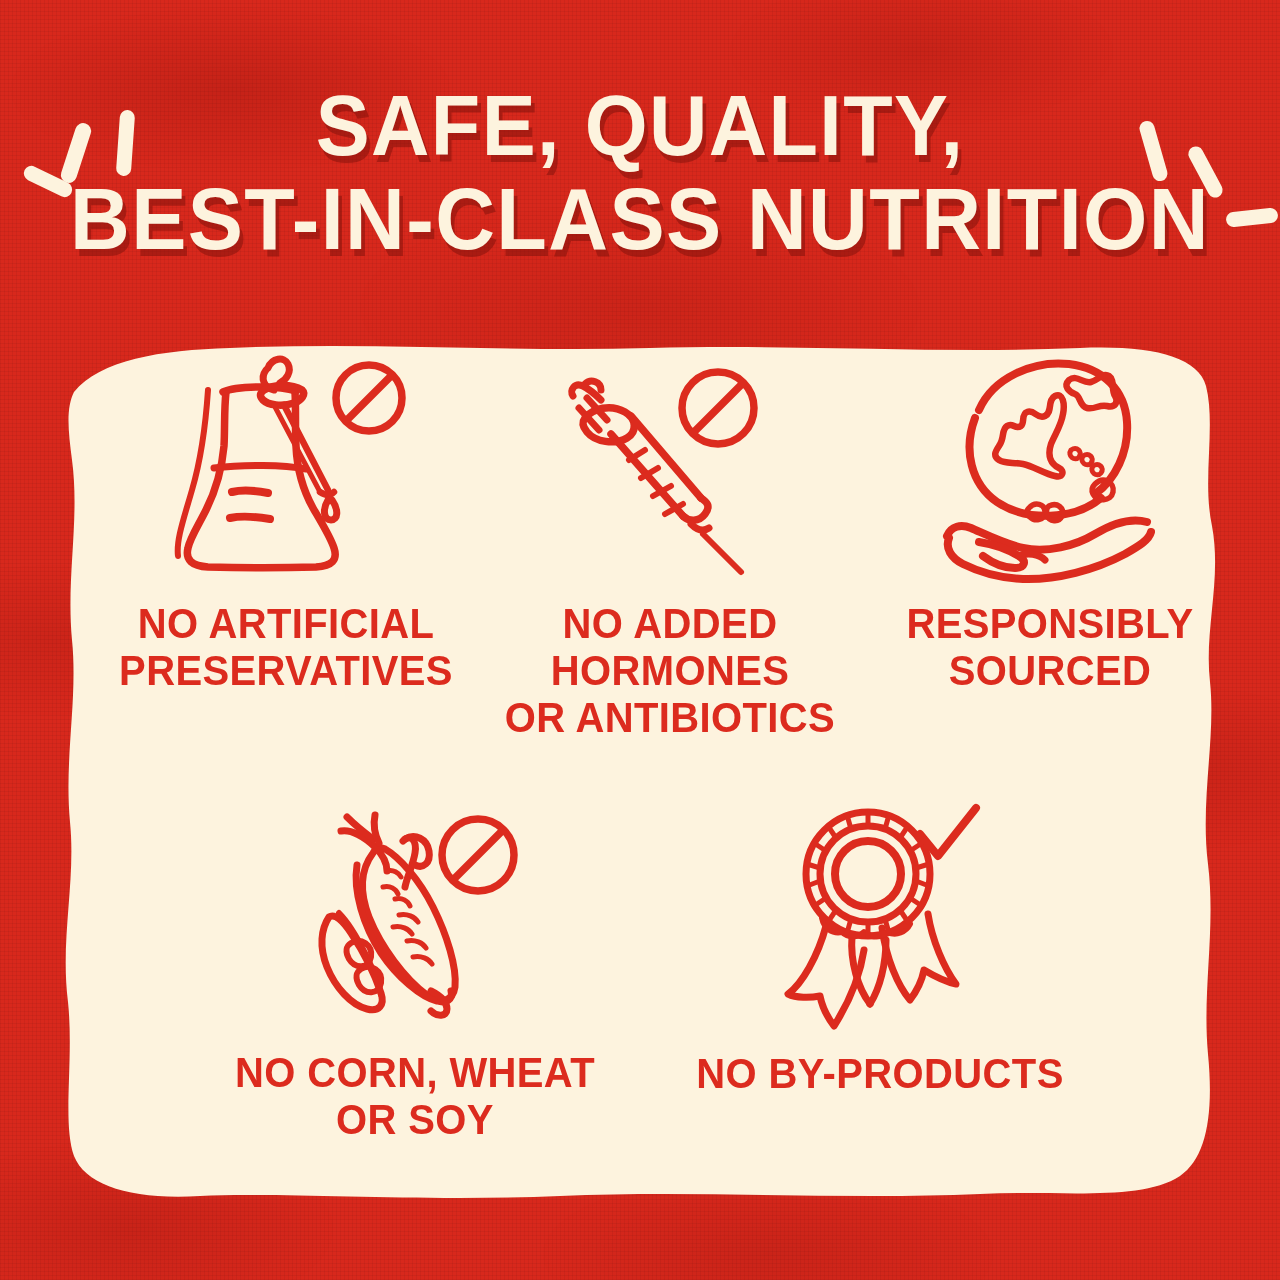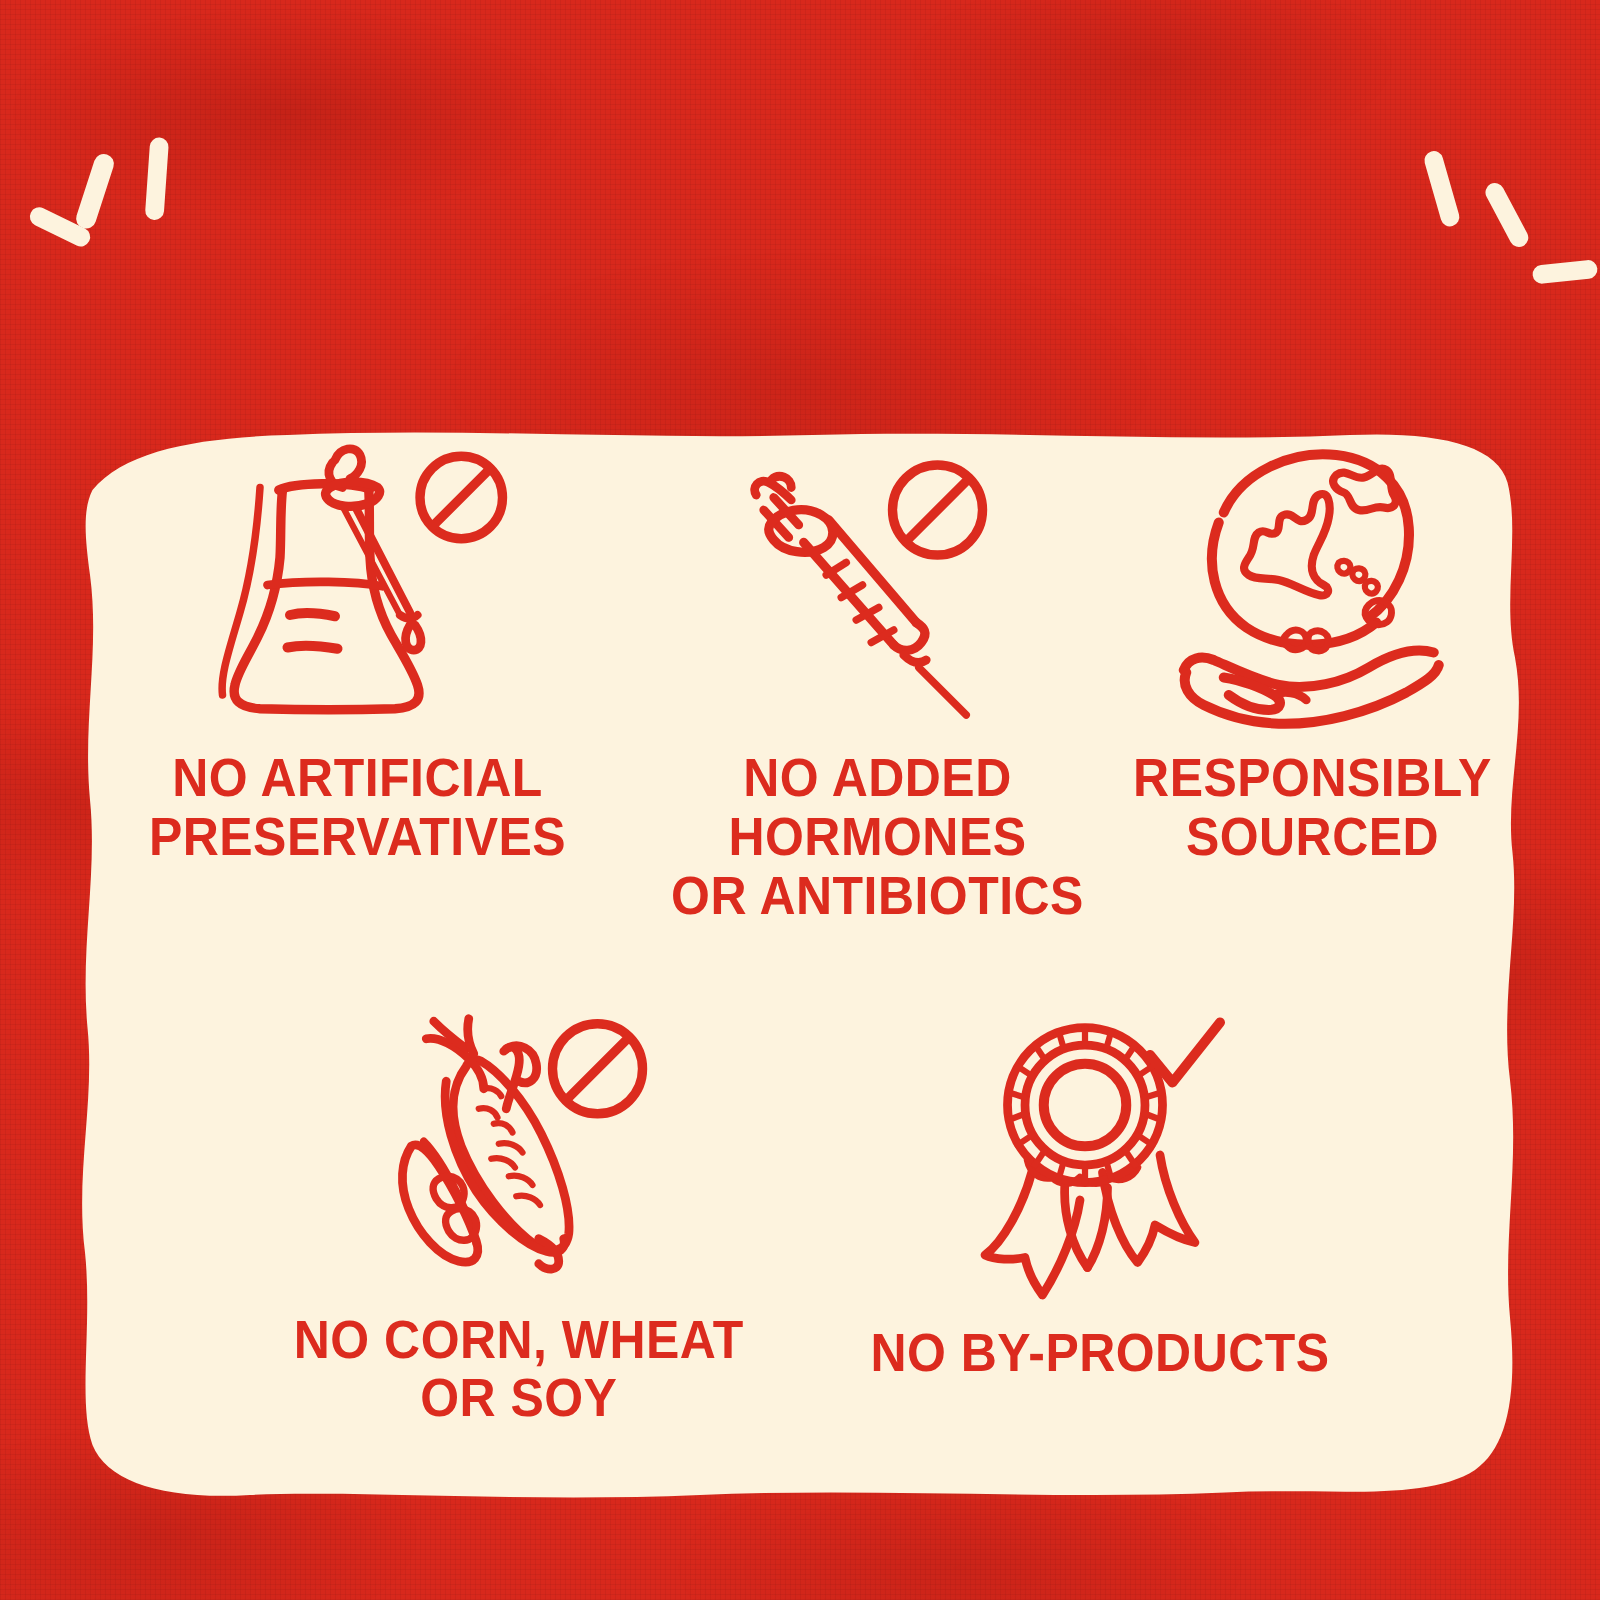--- a/index.html
+++ b/index.html
@@ -109,52 +109,56 @@
     letter-spacing: .4px;
     transform: scaleX(.93);
     white-space: pre-line;
   }
 
   
   #tile-preservatives { left: 36px;  top: 20px;  width: 420px; }
   #tile-preservatives .art { width: 260px; height: 230px; }
   #tile-preservatives .cap { margin-top: 20px; }
 
-  #tile-hormones     { left: 452px; top: 20px;  width: 420px; }
+  #tile-hormones     { left: 420px; top: 20px;  width: 420px; }
   #tile-hormones .art{ width: 230px; height: 230px; }
   #tile-hormones .cap{ margin-top: 20px; }
 
   #tile-sourced      { left: 845px; top: 8px;   width: 330px; }
   #tile-sourced .art { width: 230px; height: 242px; }
   #tile-sourced .cap { margin-top: 20px; }
 
   
   #tile-corn         { left: 165px; top: 465px; width: 420px; }
   #tile-corn .art    { width: 240px; height: 240px; }
   #tile-corn .cap    { margin-top: 14px; }
 
-  #tile-byproducts   { left: 630px; top: 478px; width: 420px; }
+  #tile-byproducts   { left: 630px; top: 468px; width: 420px; }
   #tile-byproducts .art { width: 232px; height: 238px; }
   #tile-byproducts .cap { margin-top: 14px; }
 
   .ink {
     fill: none;
     stroke: #dc2b1e;
     stroke-linecap: round;
     stroke-linejoin: round;
   }
 </style>
 </head>
 <body>
 
 <div id="root">
 
   <div class="texture"></div>
   <div class="blotches"></div>
 
+  <div class="headline">
+    <span class="line l1">SAFE, QUALITY,</span>
+    <span class="line l2">BEST-IN-CLASS NUTRITION</span>
+  </div>
 
   <div class="sparkles sp-left">
     <span class="dash" style="left:4px;  top:78px; width:52px; height:15px; transform:rotate(26deg);"></span>
     <span class="dash" style="left:50px; top:26px; width:16px; height:62px; transform:rotate(18deg);"></span>
     <span class="dash" style="left:100px;top:14px; width:15px; height:66px; transform:rotate(4deg);"></span>
   </div>
   <div class="sparkles sp-right">
     <span class="dash" style="left:24px; top:12px; width:15px; height:62px; transform:rotate(-16deg);"></span>
     <span class="dash" style="left:76px; top:36px; width:15px; height:56px; transform:rotate(-28deg);"></span>
     <span class="dash" style="left:104px;top:102px;width:52px; height:15px; transform:rotate(-6deg);"></span>

